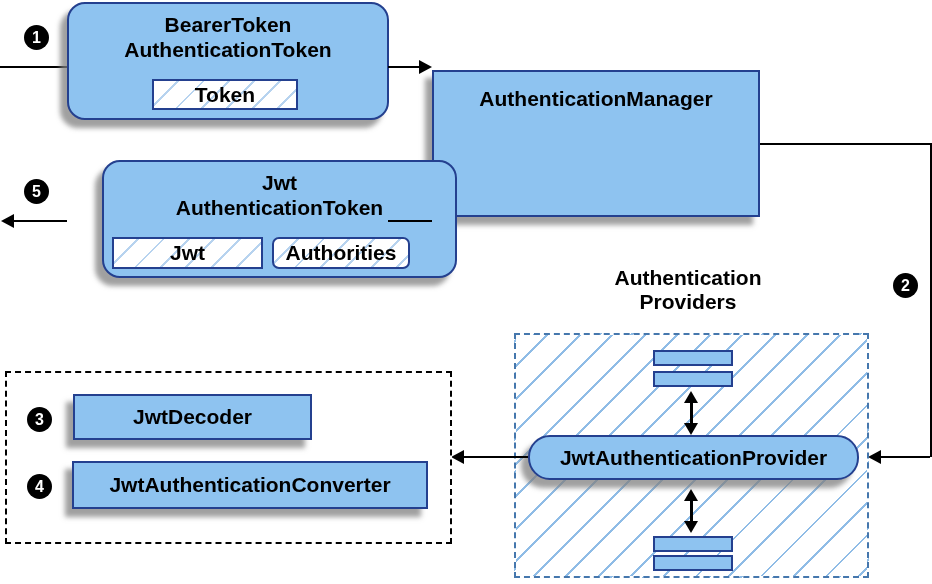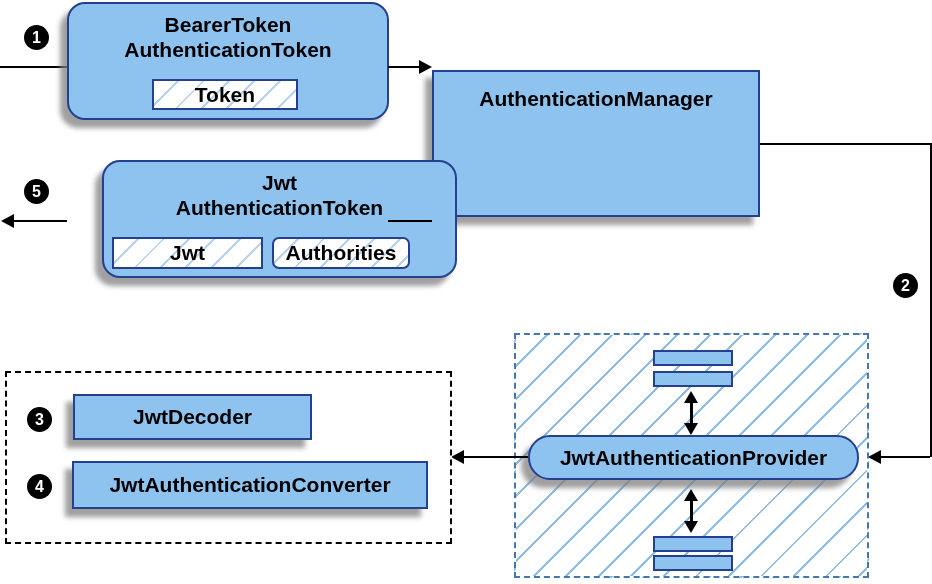--- a/index.html
+++ b/index.html
@@ -98,20 +98,24 @@
   </div>
 
   <div class="line" style="left:388px;top:220px;width:44px;height:2px;"></div>
 
   <div class="line" style="left:760px;top:143px;width:170px;height:2px;"></div>
   <div class="line" style="left:930px;top:143px;width:2px;height:314px;"></div>
   <div class="line" style="left:880px;top:456px;width:50px;height:2px;"></div>
   <div class="arr-left" style="left:868px;top:450px;"></div>
   <div class="badge" style="left:893px;top:273px;">2</div>
 
+  <div class="free-label" style="left:563px;top:266px;width:250px;">
+    <span>Authentication</span>
+    <span>Providers</span>
+  </div>
 
   <div class="providers-box">
     <div class="bar" style="left:137px;top:15px;"></div>
     <div class="bar" style="left:137px;top:36px;"></div>
     <div class="varrow" style="left:168px;top:56px;height:44px;">
       <div class="tip-up"></div>
         <div class="stem"></div>
         <div class="tip-down"></div>
     </div>
     <div class="node" style="left:12px;top:100px;width:331px;height:45px;display:flex;align-items:center;justify-content:center;font-weight:bold;font-size:21px;border-radius:22px;">JwtAuthenticationProvider</div>

